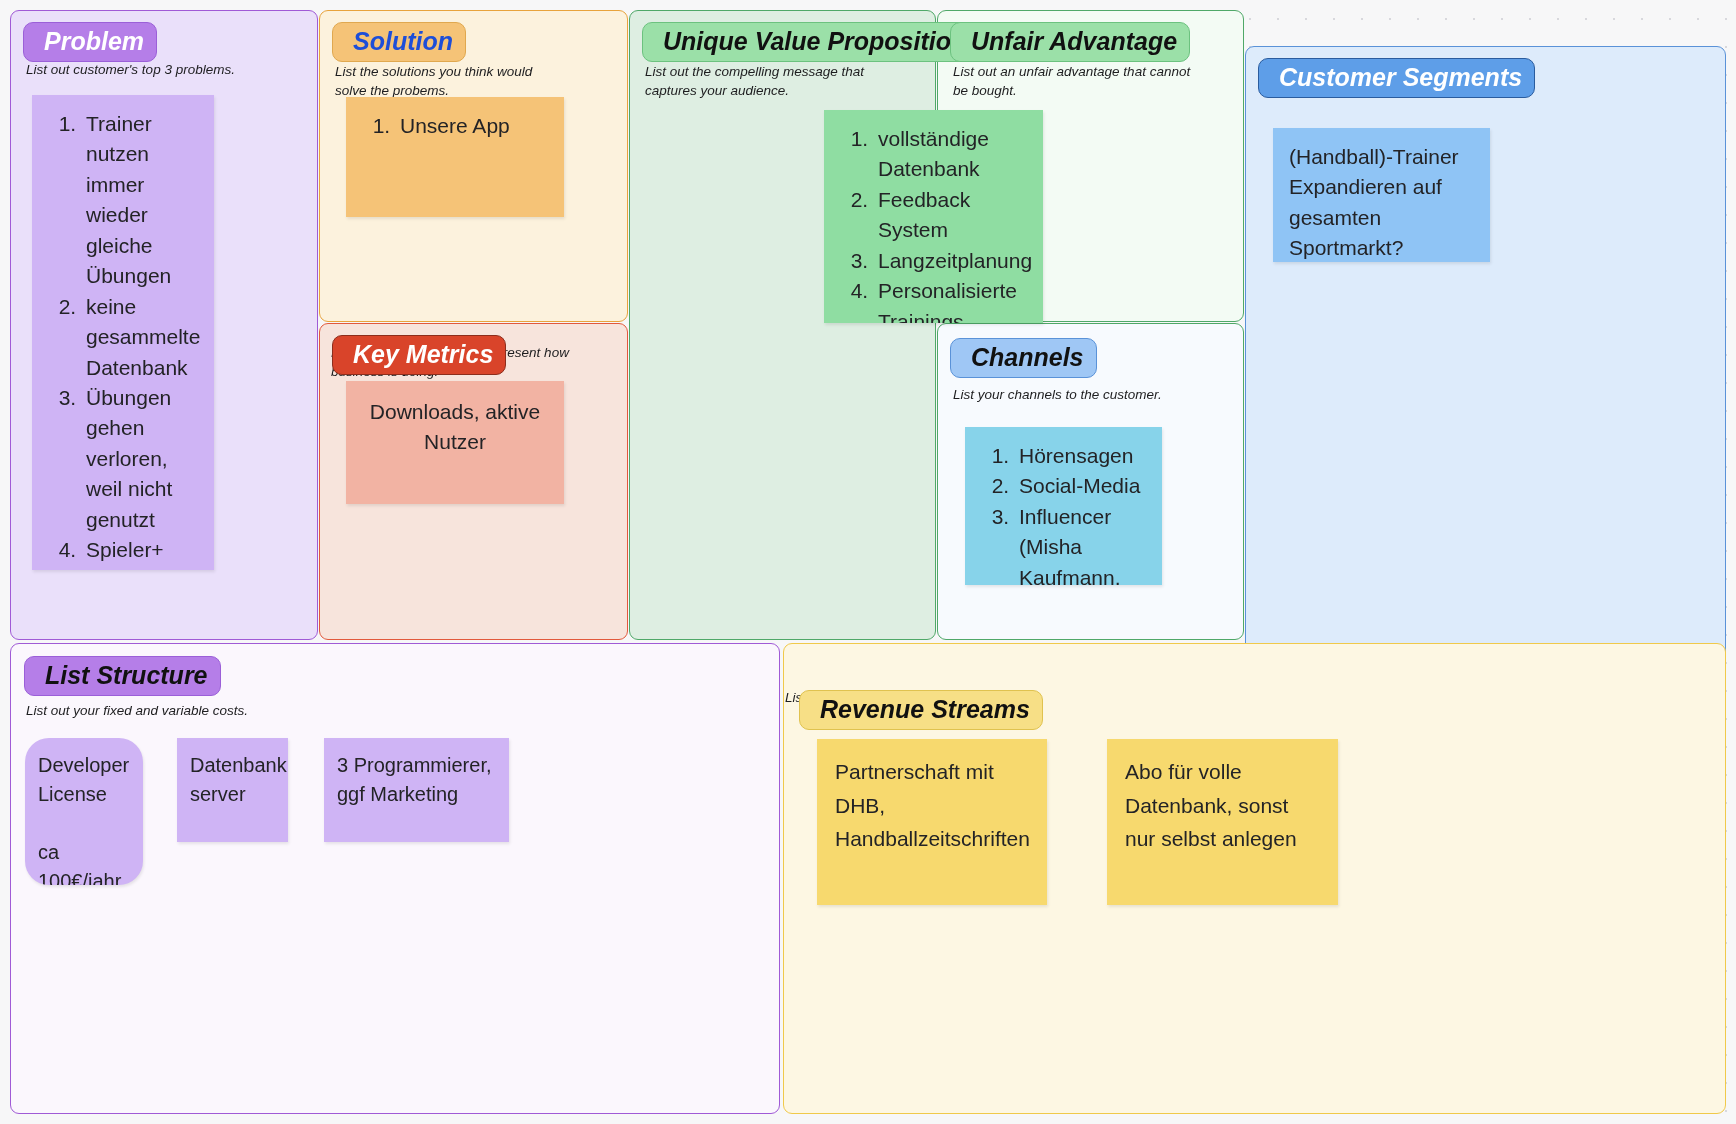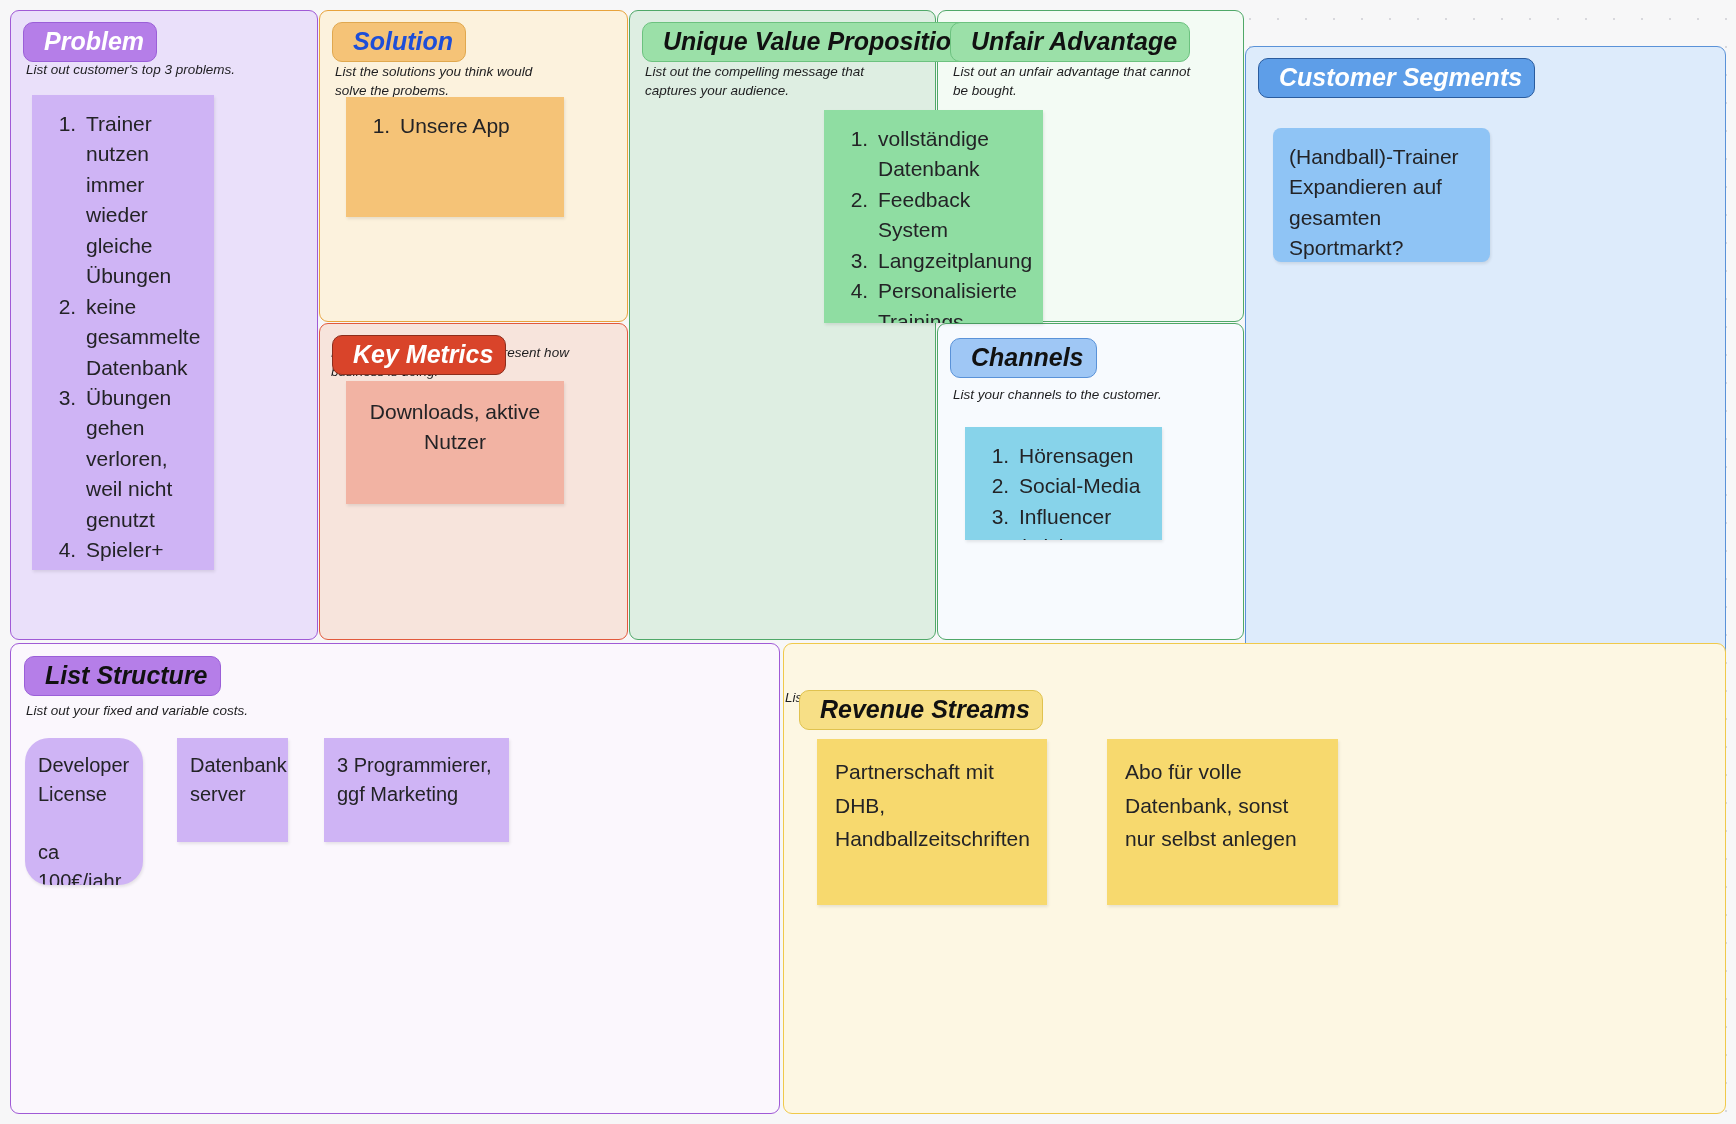--- a/index.html
+++ b/index.html
@@ -156,33 +156,33 @@
       <li>Feedback System</li>
       <li>Langzeitplanung</li>
       <li>Personalisierte Trainings</li>
     </ol>
   </div>
 
   <div class="panel" id="panel-channels">
     <div class="panel-inner" style="background:#f7fafe; border-color:#4fa868;"></div>
     <div class="badge" style="left:13px; top:15px; background:#9fc7f5; border-color:#5a92d8; color:#111111;">Channels</div>
     <div class="subtitle" style="left:16px; top:62px; width:260px;">List your channels to the customer.</div>
-    <div class="note" style="left:28px; top:104px; width:197px; height:113px; background:#87d3ea;">
+    <div class="note" style="left:28px; top:104px; width:197px; height:158px; background:#87d3ea;">
       <ol>
         <li>Hörensagen</li>
         <li>Social-Media</li>
         <li>Influencer (Misha Kaufmann, ...)</li>
       </ol>
     </div>
   </div>
 
   <div class="panel" id="panel-segments">
     <div class="panel-inner" style="background:#ddebfb; border-color:#5a92d8;"></div>
     <div class="badge" style="left:13px; top:12px; background:#5e9ee8; border-color:#2a5c9e; color:#ffffff;">Customer Segments</div>
-    <div class="note" style="left:28px; top:82px; width:217px; height:134px; background:#8fc4f5; padding:14px 16px;border-radius:8px;">
+    <div class="note" style="left:28px; top:82px; width:217px; height:134px; background:#8fc4f5; padding:14px 16px;">
       <div class="plain">(Handball)-Trainer Expandieren auf gesamten Sportmarkt?</div>
     </div>
   </div>
 
   <div class="panel" id="panel-cost">
     <div class="panel-inner" style="background:#fbf7fd; border-color:#a05ad6;"></div>
     <div class="badge" style="left:14px; top:13px; background:#b57ee8; border-color:#9b5fd8; color:#111111;">List Structure</div>
     <div class="subtitle" style="left:16px; top:58px; width:420px;">List out your fixed and variable costs.</div>
     <div class="note" style="left:15px; top:95px; width:118px; height:147px; background:#cfb4f5; padding:13px 13px; font-size:20px;border-radius:24px;">
       <div class="plain">Developer License

